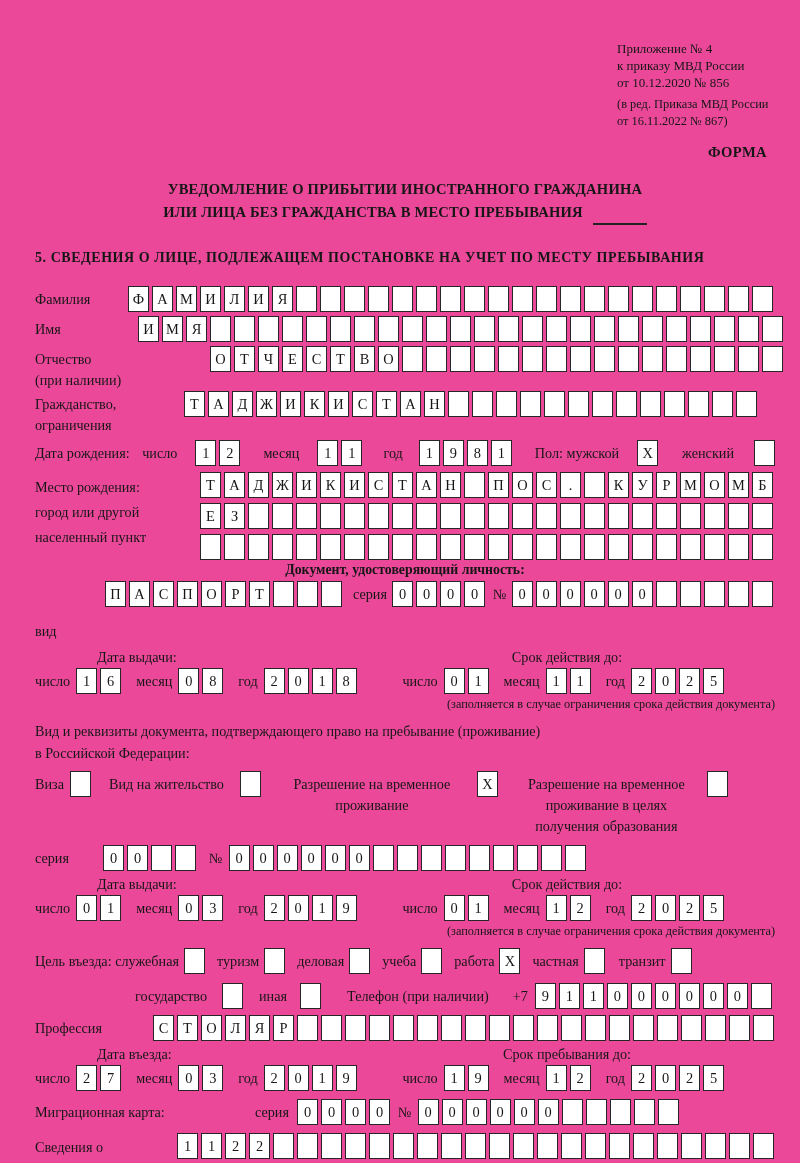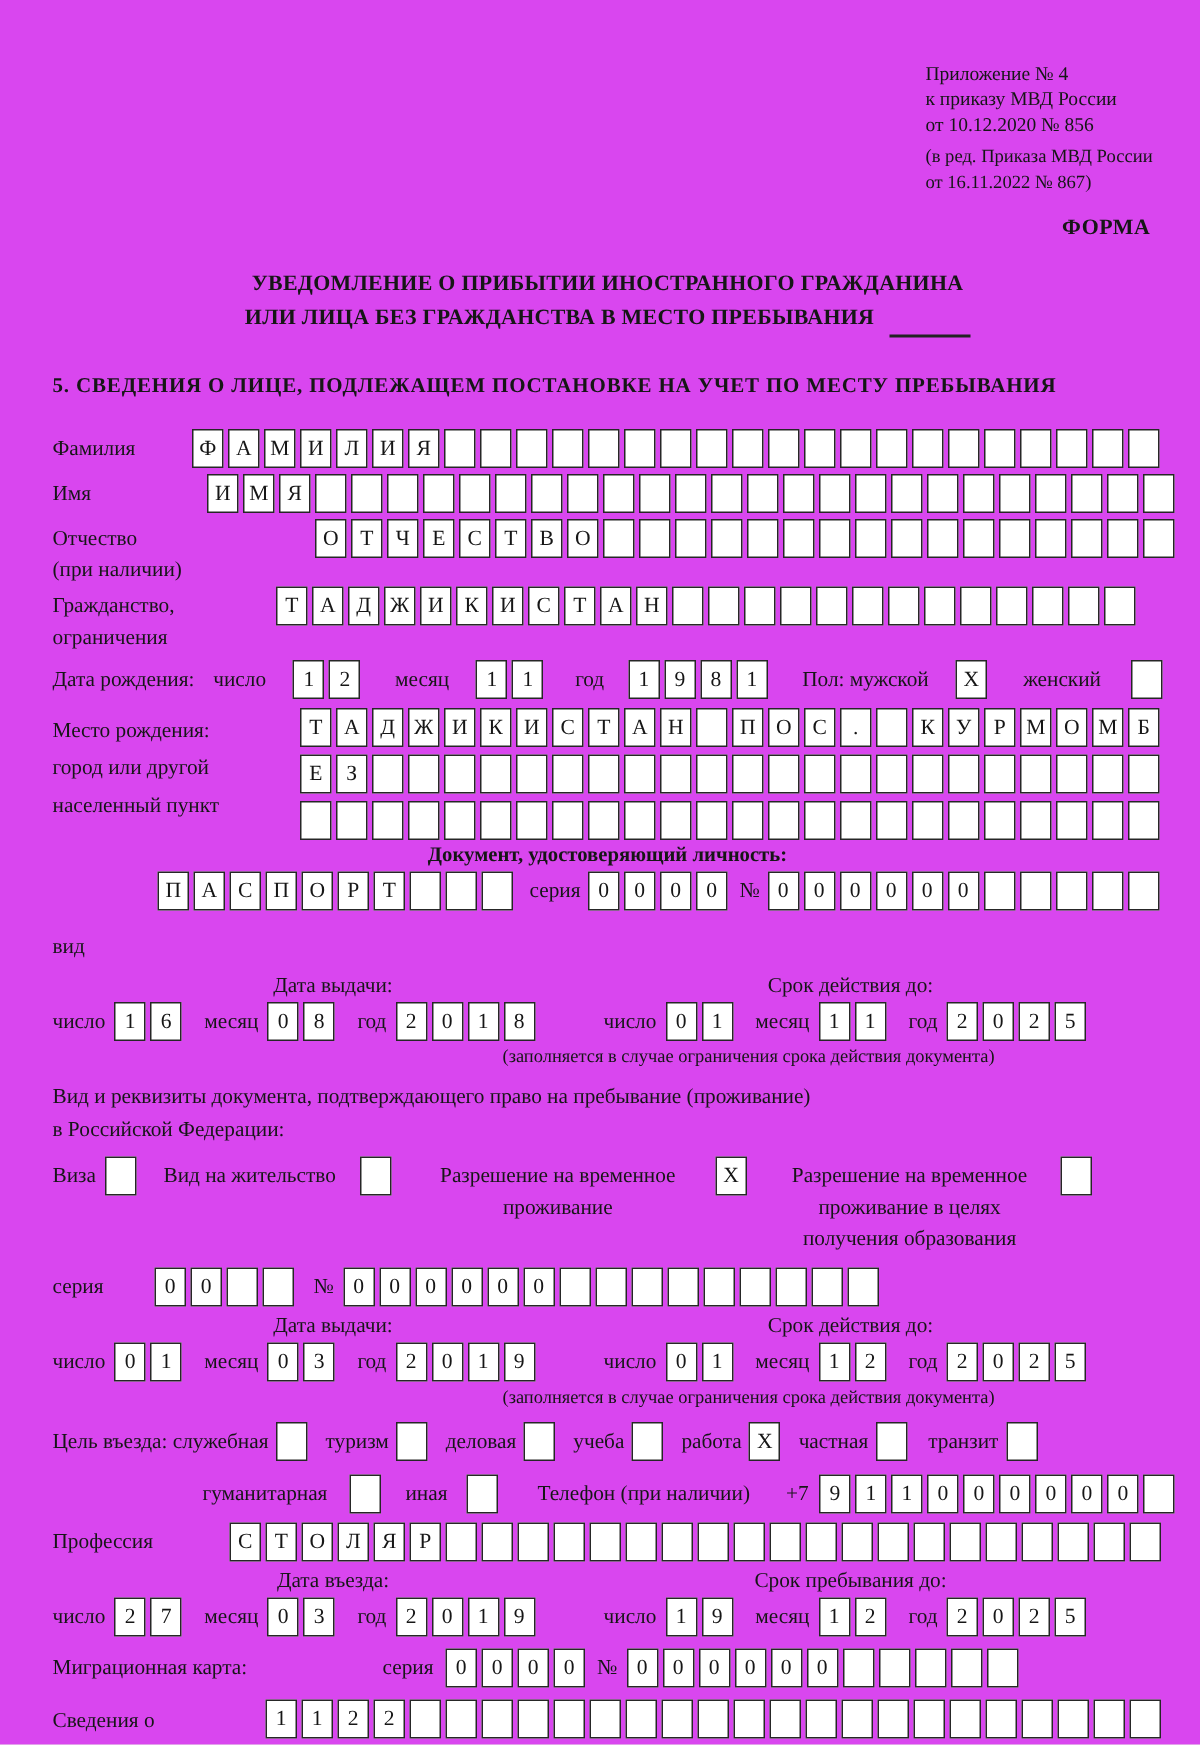--- a/index.html
+++ b/index.html
@@ -1,18 +1,18 @@
 <!DOCTYPE html>
 <html><head>
 <meta charset="utf-8">
 <style>
   * { box-sizing: border-box; margin: 0; padding: 0; }
   html, body { background: #e8e8e8; }
   body { width: 800px; font-family: "Liberation Serif", "DejaVu Serif", serif; color: #161616; }
-  .page { position: relative; width: 800px; height: 1163px; background: #d946ef; padding: 40px 25px 16px 35px; overflow: hidden; }
+  .page { position: relative; width: 800px; height: 1163px; background: #ec4899; padding: 40px 25px 16px 35px; overflow: hidden; }
 
   .hdr { margin-left: 582px; width: 190px; font-size: 13px; line-height: 1.32; }
   .hdr-small { margin-top: 5px; font-size: 12.4px; }
   .forma { text-align: right; padding-right: 8px; font-weight: bold; font-size: 14.6px; margin-top: 15px; letter-spacing: .4px; }
 
   .title { text-align: center; font-weight: bold; font-size: 14.6px; margin-top: 17px; line-height: 1.55; letter-spacing: .2px; }
   .blank-line { display: inline-block; width: 54px; border-bottom: 2px solid #222; margin-left: 10px; }
 
   .sect { font-weight: bold; font-size: 14px; letter-spacing: .55px; margin-top: 25px; }
 
@@ -25,30 +25,30 @@
   .cell { margin-right: 3px; }
   .mb5 { margin-bottom: 5px; }
 
   .w93 { width: 93px; flex: none; } .w165 { width: 165px; flex: none; } .w149 { width: 149px; flex: none; }
   .w70 { width: 70px; flex: none; margin-top: 37px; } .w118 { width: 118px; flex: none; } .w68 { width: 68px; flex: none; }
   .w142 { width: 142px; flex: none; }
 
   .docheading { text-align: center; font-weight: bold; font-size: 13.8px; margin-top: 2px; margin-bottom: 3px; }
 
   .sublabels { display: flex; font-size: 14.2px; margin-top: 5px; }
-  .sub1 { width: 250px; margin-left: 62px; text-align: center; }
+  .sub1 { width: 250px; margin-left: 62px; }
   .sub2 { width: 260px; margin-left: 90px; text-align: center; }
 
   .daterow { display: flex; align-items: flex-start; margin-top: 2px; }
   .dgroup { display: flex; align-items: flex-start; }
   .dgroup .lbl { margin-right: 6px; }
   .dgroup .gap { margin-left: 12px; }
   .rgt { margin-left: auto; margin-right: 48px; }
 
-  .note { font-size: 12.3px; margin-left: auto; width: 440px; text-align: left; margin-top: 3px; }
+  .note { font-size: 12.3px; margin-left: auto; width: 440px; text-align: right; margin-top: 3px; }
 
   .intro { font-size: 14.2px; line-height: 22px; margin-top: 8px; }
 
   .optrow { display: flex; align-items: flex-start; margin-top: 7px; }
   .optblock { text-align: center; line-height: 21px; padding-top: 3px; font-size: 14.2px; flex: none; }
 
   .purposerow { display: flex; align-items: flex-start; margin-top: 9px; }
   .pitem { display: flex; align-items: flex-start; }
   .pitem .lbl { margin-right: 5px; }
 
@@ -534,21 +534,21 @@
       <span class="cbox"></span>
       </span>
     <span class="pitem" style="margin-left:14px">
         <span class="lbl">транзит</span>
       <span class="cbox"></span>
       </span>
   </div>
 
   <div class="purposerow" style="margin-left:100px">
     <span class="pitem">
-        <span class="lbl">гуманитарная</span>
+        <span class="lbl">государство</span>
       <span class="cbox" style="margin-left:10px"></span>
       </span>
     <span class="pitem" style="margin-left:16px">
         <span class="lbl">иная</span>
       <span class="cbox" style="margin-left:8px"></span>
       </span>
     <span class="lbl" style="margin-left:26px">Телефон (при наличии)</span>
     <span class="lbl" style="margin-left:24px;margin-right:7px">+7</span>
     <span class="cells">
         <span class="cell">9</span>

